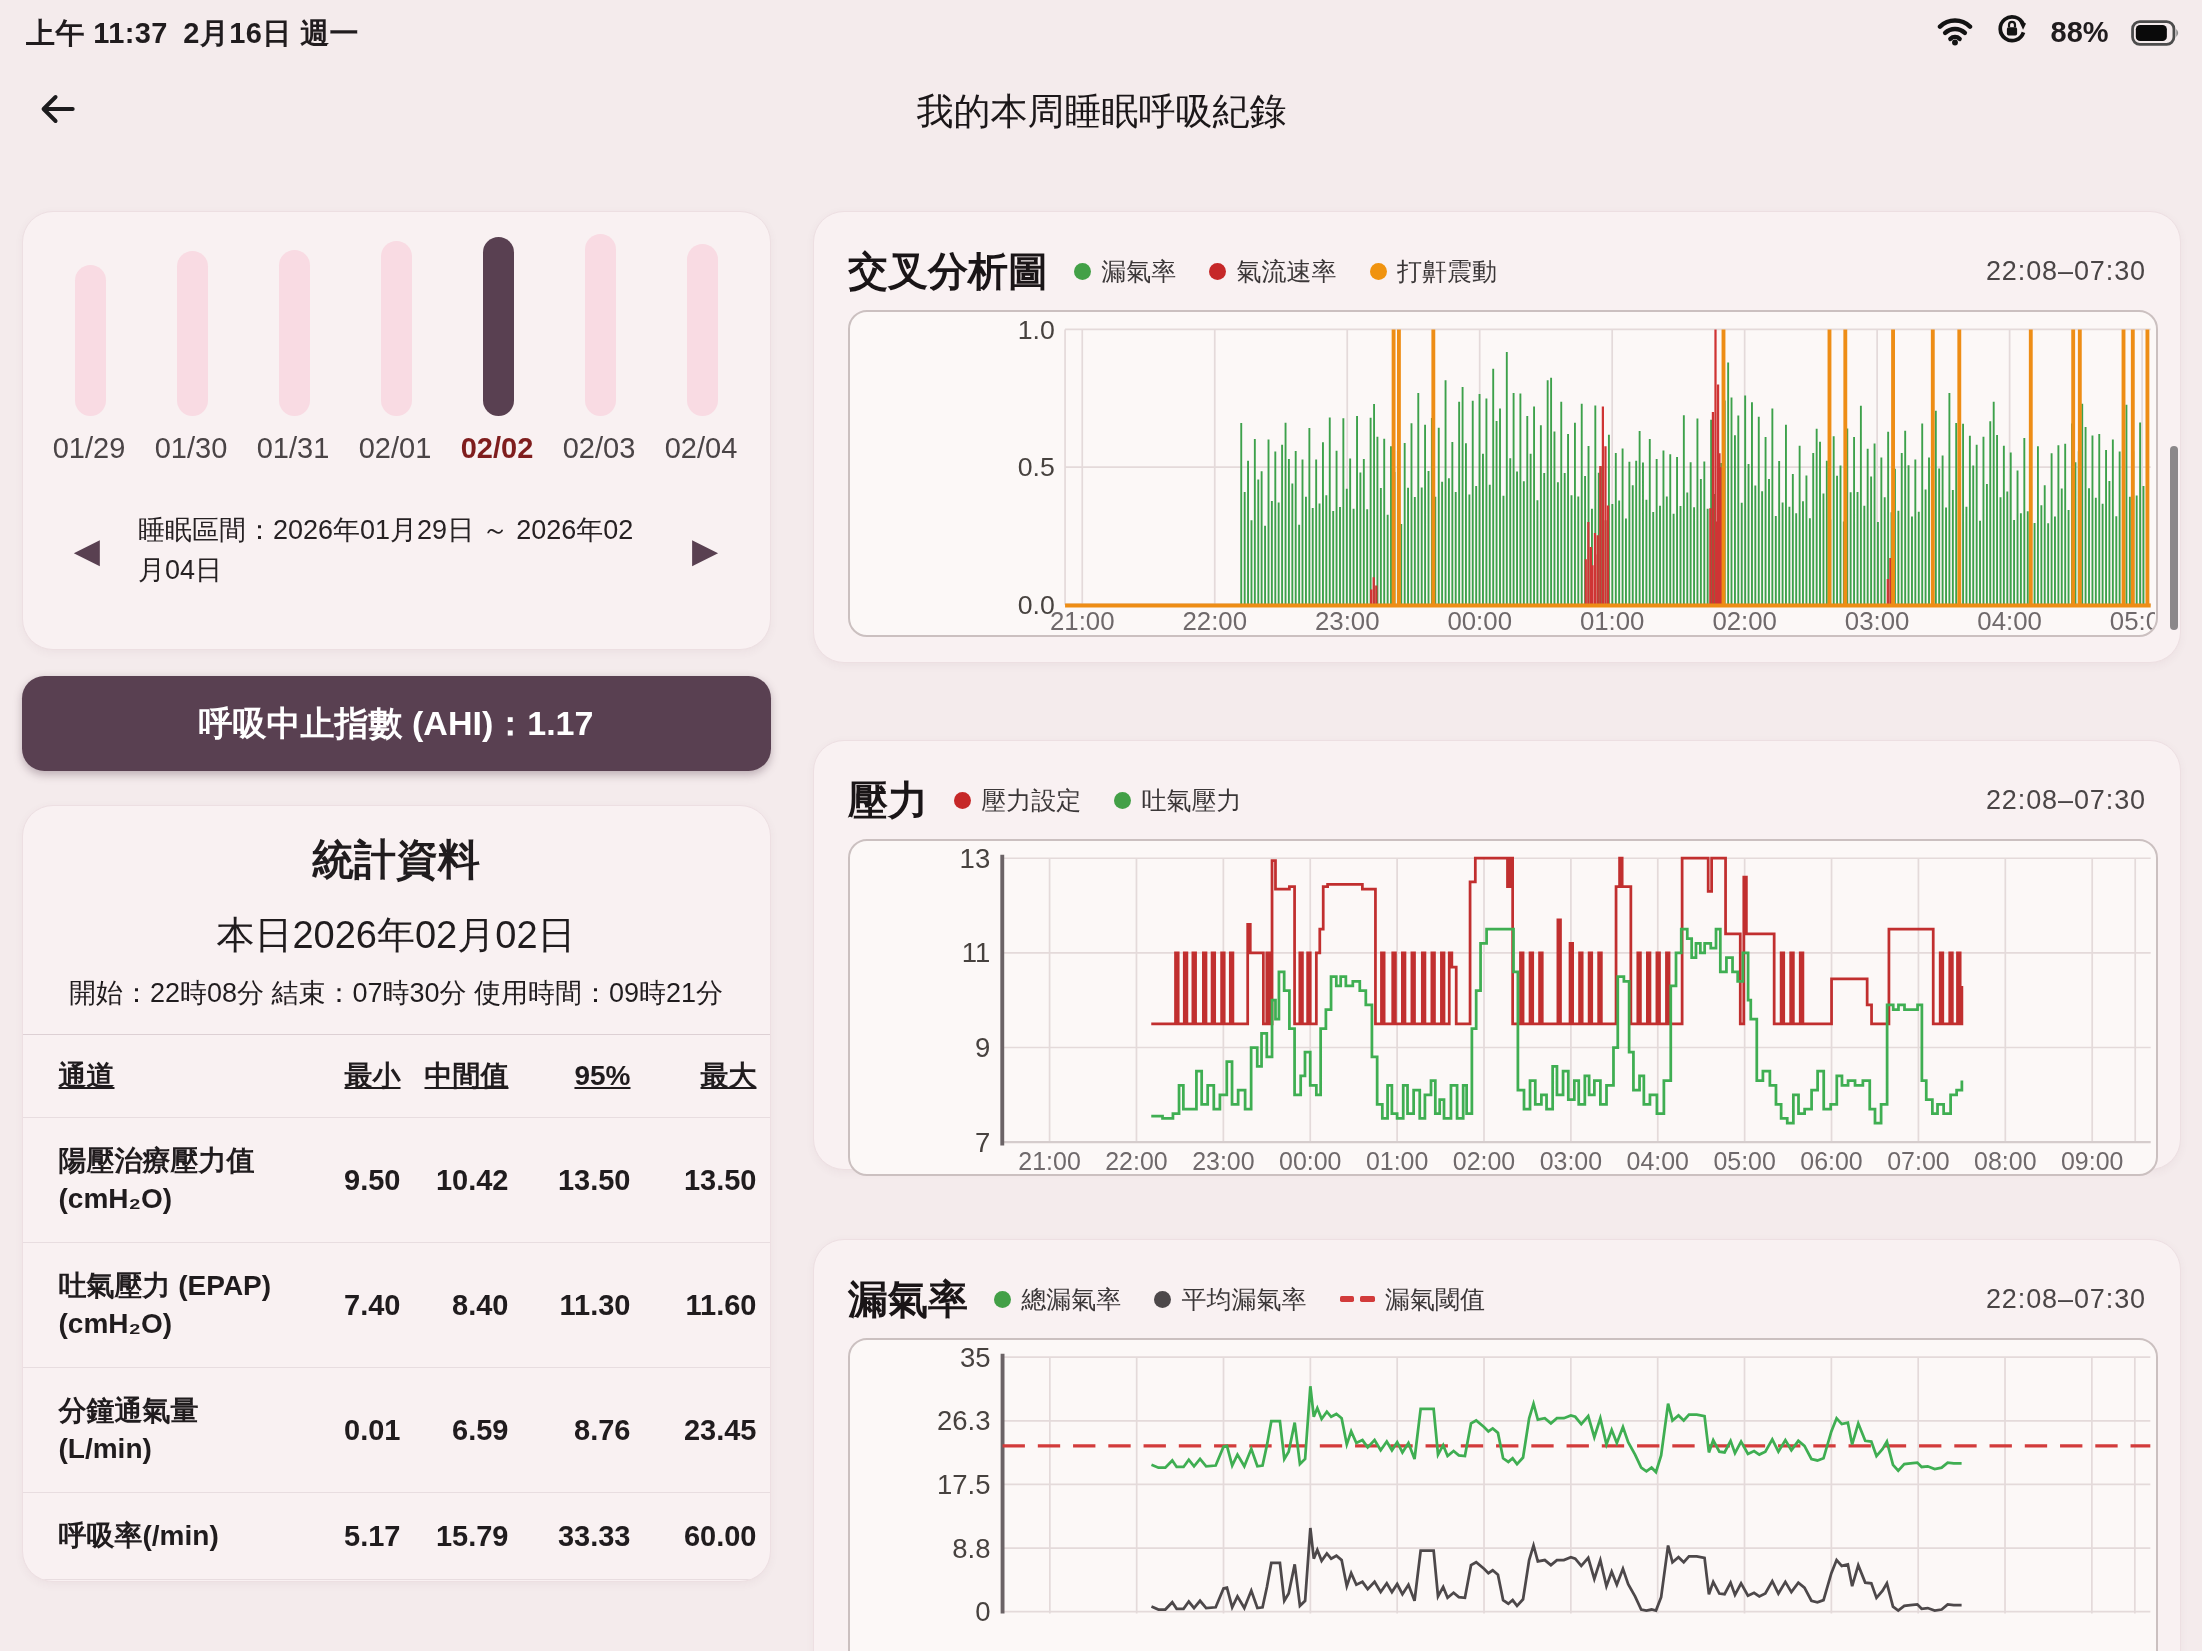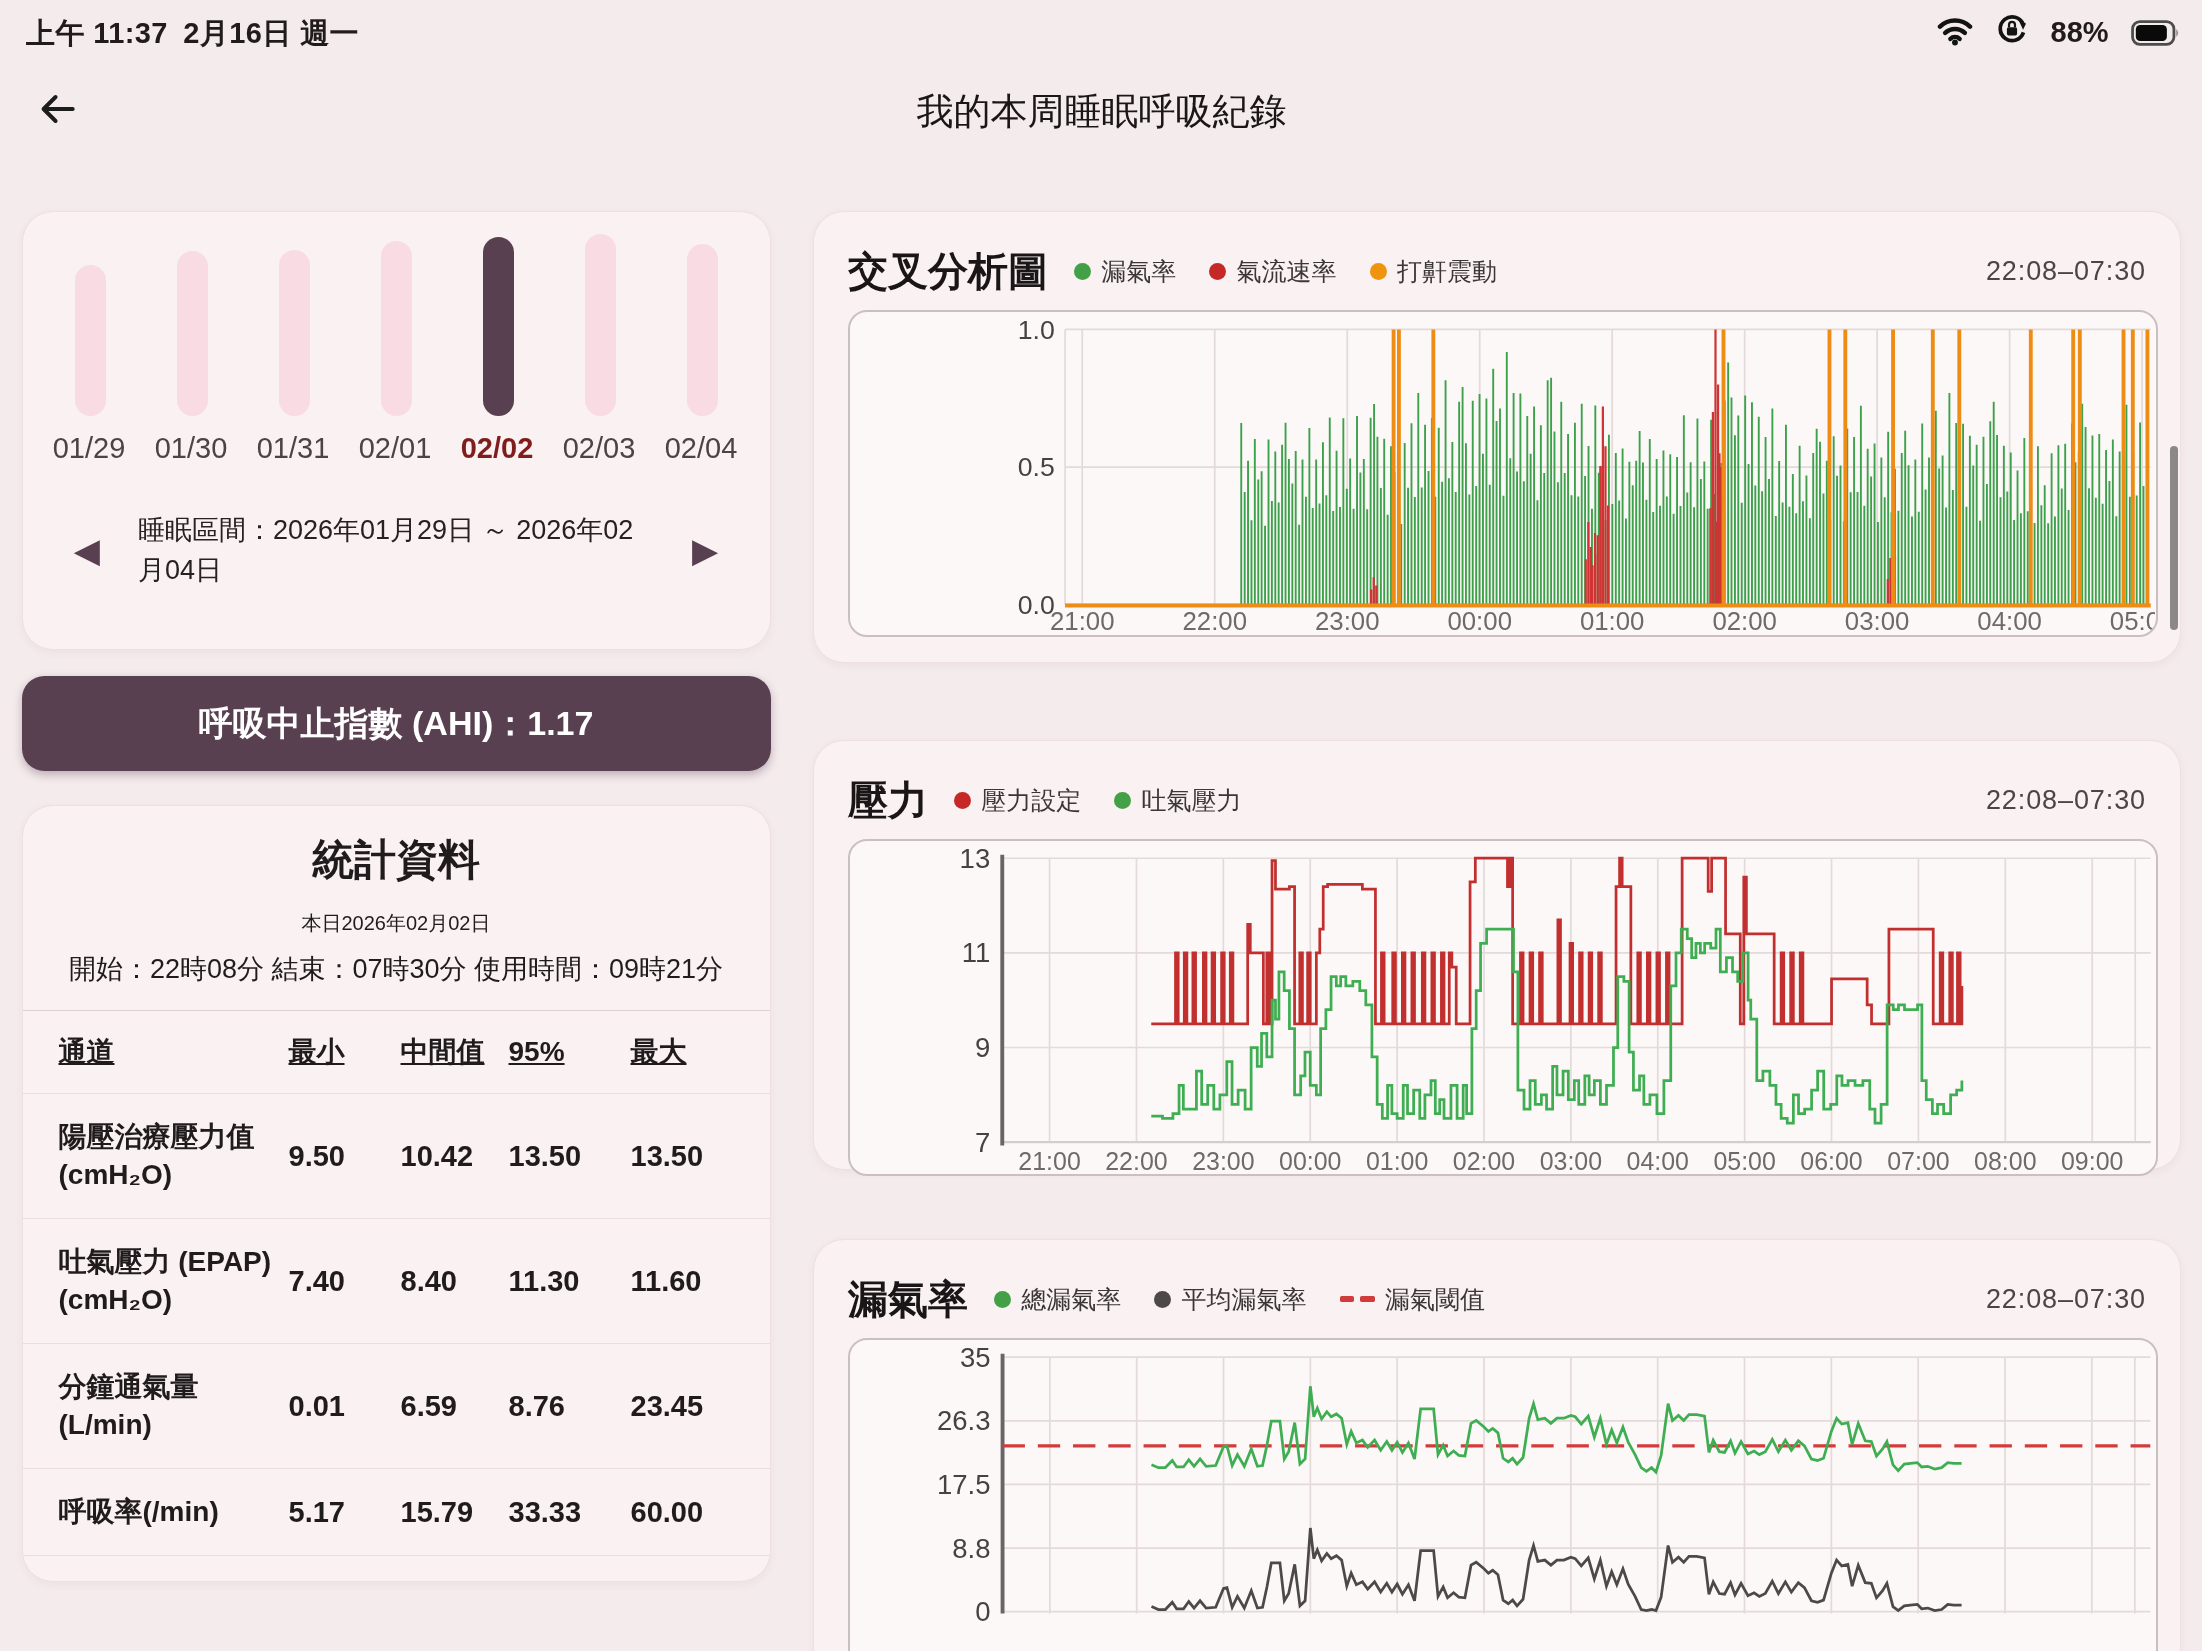--- a/index.html
+++ b/index.html
@@ -43,28 +43,28 @@
   .nav-btn{background:none;border:none;padding:0;font-size:34px;color:var(--c-accent);cursor:pointer;line-height:1;}
   .range-text{width:516px;font-size:27px;line-height:40px;color:#262123;text-align:left;}
 
   
   .ahi{margin-top:26px;height:95px;border-radius:22.4px;background:var(--c-accent);color:#fff;
        font-size:34px;font-weight:700;text-align:center;line-height:95px;box-shadow:0 3.4px 8.6px rgba(89,64,81,.35);}
 
   
   .stats-card{margin-top:34px;height:777px;overflow:hidden;}
   .stats-title{margin:26px 0 0;text-align:center;font-size:42px;font-weight:700;}
-  .stat-date{margin-top:22.4px;text-align:center;font-size:20px;}
+  .stat-date{margin-top:22.4px;text-align:center;font-size:38px;}
   .stat-time{margin-top:13.8px;text-align:center;font-size:27px;}
   .sec-divider{margin-top:22.4px;border-top:1.7px solid #ddd0d4;}
   .t-row{display:grid;grid-template-columns:230px 112px 108px 122px 126px;padding:0 15.5px 0 36px;align-items:center;}
   .t-head{padding-top:22.4px;padding-bottom:22.4px;font-weight:700;font-size:28px;text-decoration:underline;}
   .t-head .t-val{font-size:28px;font-weight:700;}
   .t-channel{font-size:28px;line-height:38px;}
-  .t-val{font-size:29px;}
+  .t-val{text-align:right;font-size:29px;}
   .t-body .t-row{border-top:1.7px solid #e8dde0;padding-top:24px;padding-bottom:24px;font-weight:bold;}
 
   
   .chart-card{box-sizing:border-box;}
   .chart-card.c1{height:452px;}
   .chart-card.c2{height:430px;margin-top:77px;}
   .chart-card.c3{height:602px;margin-top:69px;}
   .chart-head{display:flex;align-items:center;margin:29px 34px 0 34px;height:60px;}
   .chart-title{margin:0;font-size:40px;font-weight:700;color:#1a1517;}
   .legend{display:flex;align-items:center;gap:33px;margin-left:26px;}

